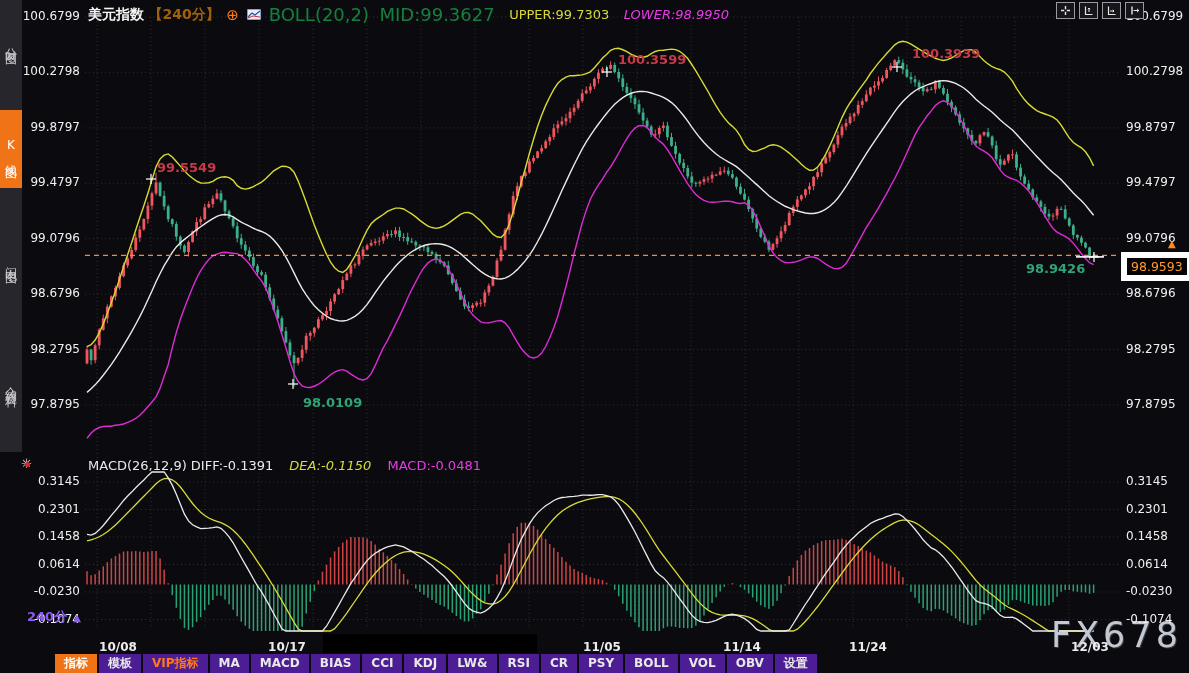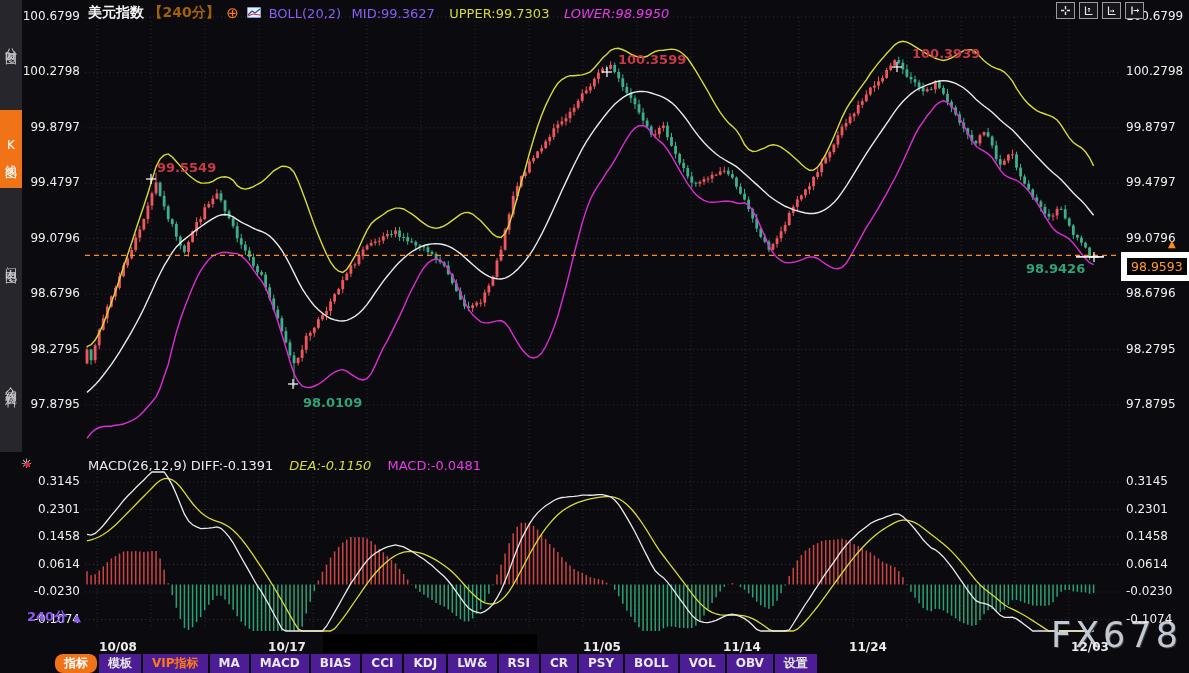--- a/index.html
+++ b/index.html
@@ -4,21 +4,21 @@
 <style>
   html,body{margin:0;padding:0;background:#000;}
   #app{position:relative;width:1189px;height:673px;background:#0b0b0f;overflow:hidden;
        font-family:"DejaVu Sans","Liberation Sans",sans-serif;-webkit-font-smoothing:antialiased;}
   #chart-svg{position:absolute;left:0;top:0;}
   .hdr{position:absolute;top:4px;left:88px;font-size:14px;white-space:nowrap;z-index:5;}
   .hdr span{vertical-align:middle;text-align:center;}
   .hdr .sym{color:#f5f5f5;font-weight:bold;}
   .hdr .per{color:#a16207;font-weight:bold;}
   .hdr .plus{color:#ff7a17;font-size:15px;margin:0 4px 0 2px;cursor:pointer;}
-  .hdr .boll,.hdr .mid{color:#8b5cf6;font-size:13px;}
+  .hdr .boll,.hdr .mid{color:#15803d;font-size:18px;}
   .hdr .upper{color:#d8da35;font-size:13px;margin-left:10px;}
   .hdr .lower{color:#e93ae9;font-size:13px;margin-left:10px;font-style:italic;}
   .mini-chart-icon{display:inline-block;vertical-align:-2px;margin-right:3px;}
   #top-icons{position:absolute;top:2px;left:1056px;display:flex;gap:4px;z-index:5;}
   .ticon{width:17px;height:15px;background:#15151a;border:1px solid #9a9aa2;display:flex;
          align-items:center;justify-content:center;cursor:pointer;}
   #sidebar{position:absolute;left:0;top:0;width:22px;height:452px;background:#26262c;z-index:6;}
   .side-item{position:absolute;left:0;width:22px;writing-mode:vertical-rl;text-orientation:upright;
              color:#c9c9ce;font-size:12px;letter-spacing:3px;text-align:center;cursor:pointer;line-height:22px;}
   .side-item.active{background:#f07318;color:#fff;}
@@ -38,21 +38,21 @@
   #daterow{position:absolute;top:640px;left:0;width:946px;height:18px;z-index:4;text-align:center;}
   .datelab{position:absolute;top:0;font-size:12px;font-weight:bold;color:#ececec;transform:translateX(-50%);}
   #periodlab{position:absolute;left:27px;top:608px;color:#8b5cf6;font-size:13px;font-weight:bold;z-index:5;}
   #periodlab .arr{font-size:10px;margin-left:6px;}
   #blackout{position:absolute;left:323px;top:634px;width:214px;height:19px;background:#000;z-index:6;}
   #watermark{position:absolute;left:1051px;top:615px;font-size:35px;color:#c3c8d2;letter-spacing:4px;
              z-index:3;text-shadow:1px 1px 0 #3a3d44;}
   #toolbar{position:absolute;left:55px;top:654px;height:19px;display:flex;gap:2px;z-index:6;}
   .tb-btn{background:#4c1d95;color:#e8e8e8;font-size:12px;font-weight:bold;line-height:19px;
           padding:0 9px;cursor:pointer;white-space:nowrap;}
-  .tb-btn.active{background:#f07318;color:#fff;border-radius:8px;}
+  .tb-btn.active{background:#f07318;color:#fff;}
   .tb-btn.vip{color:#ff7a17;}
   svg text{font-family:"DejaVu Sans","Liberation Sans",sans-serif;}
 </style>
 </head>
 <body>
 
 <div id="app">
 
   <div>
     <svg id="chart-svg" width="1189" height="673">

